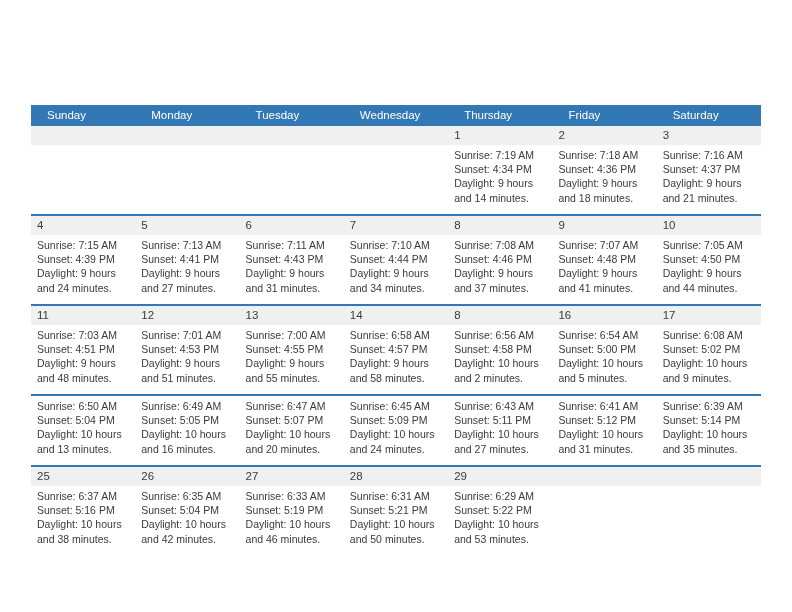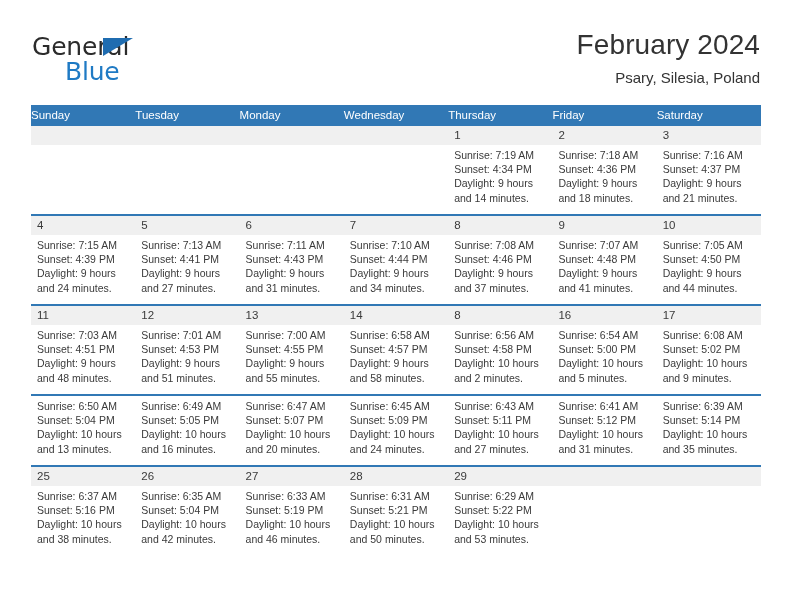--- a/index.html
+++ b/index.html
@@ -98,21 +98,21 @@
   .weekdays {
     display: flex;
     background: #3178b5;
     height: 21px;
   }
   .weekday {
     flex: 1 1 0;
     color: #ffffff;
     font-size: 11.5px;
     line-height: 21px;
-    padding-left: 0;
+    padding-left: 16px;
     box-sizing: border-box;
     white-space: nowrap;
   }
   .week {
     border-top: 2px solid #3178b5;
   }
   .week:first-of-type {
     border-top: none;
   }
   .daterow {
@@ -144,40 +144,26 @@
     color: #3a3a3a;
     white-space: nowrap;
   }
   .empty-cell .infoline { visibility: hidden; }
 </style>
 </head>
 <body>
 
 <div class="page">
 
-  <div class="header">
-
-    <div class="brand">
-      <span class="brand-general">General</span>
-      <span class="brand-tri"></span>
-      <span class="brand-blue">Blue</span>
-    </div>
-
-    <div class="title-block">
-      <div class="cal-title">February 2024</div>
-      <div class="cal-subtitle">Psary, Silesia, Poland</div>
-    </div>
-
-  </div>
 
   <div class="calendar">
     <div class="weekdays">
         <div class="weekday">Sunday</div>
+        <div class="weekday">Monday</div>
         <div class="weekday">Tuesday</div>
-        <div class="weekday">Monday</div>
         <div class="weekday">Wednesday</div>
         <div class="weekday">Thursday</div>
         <div class="weekday">Friday</div>
         <div class="weekday">Saturday</div>
       </div>
     <div class="weeks">
         <div class="week">
           <div class="daterow">
             <div class="datecell"></div>
             <div class="datecell"></div>

